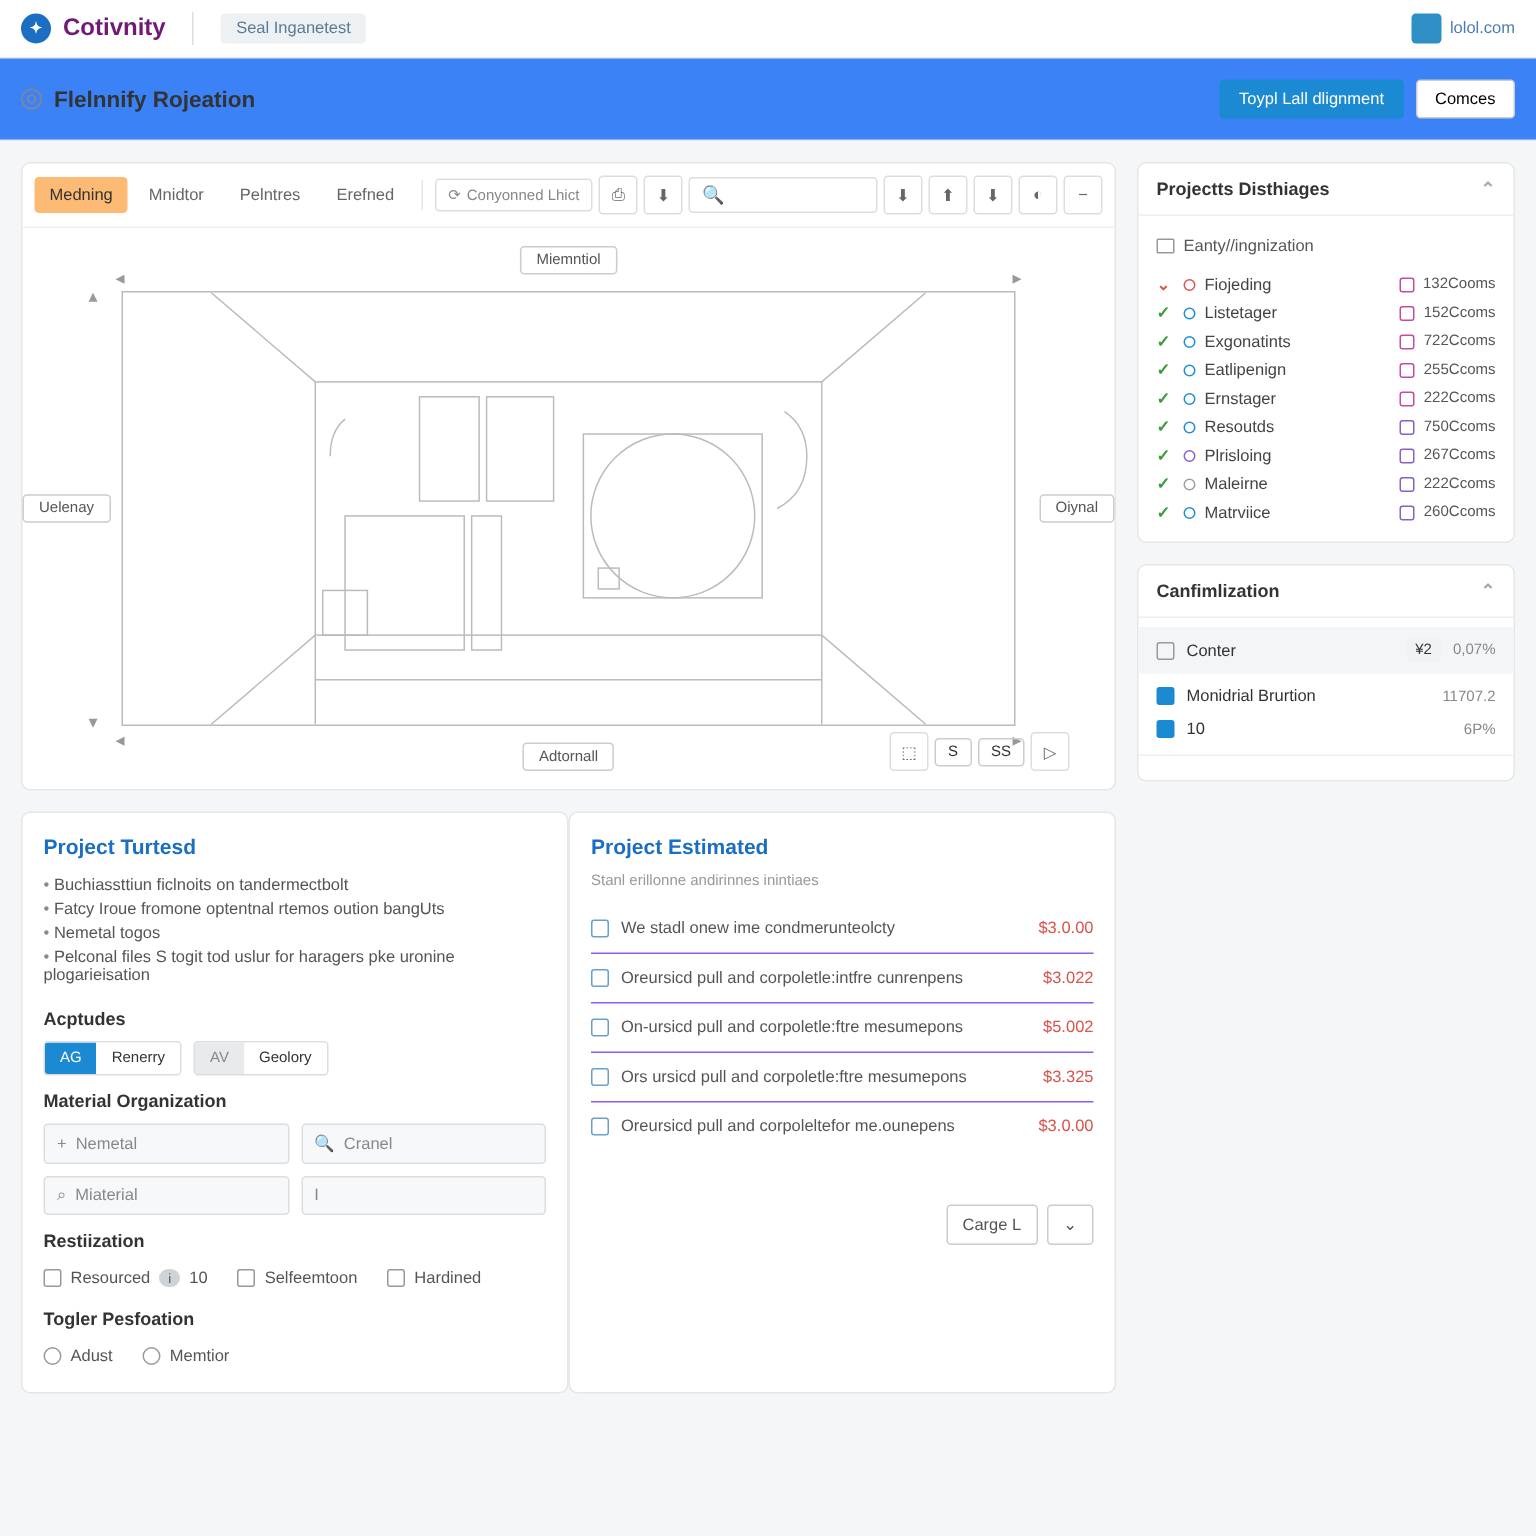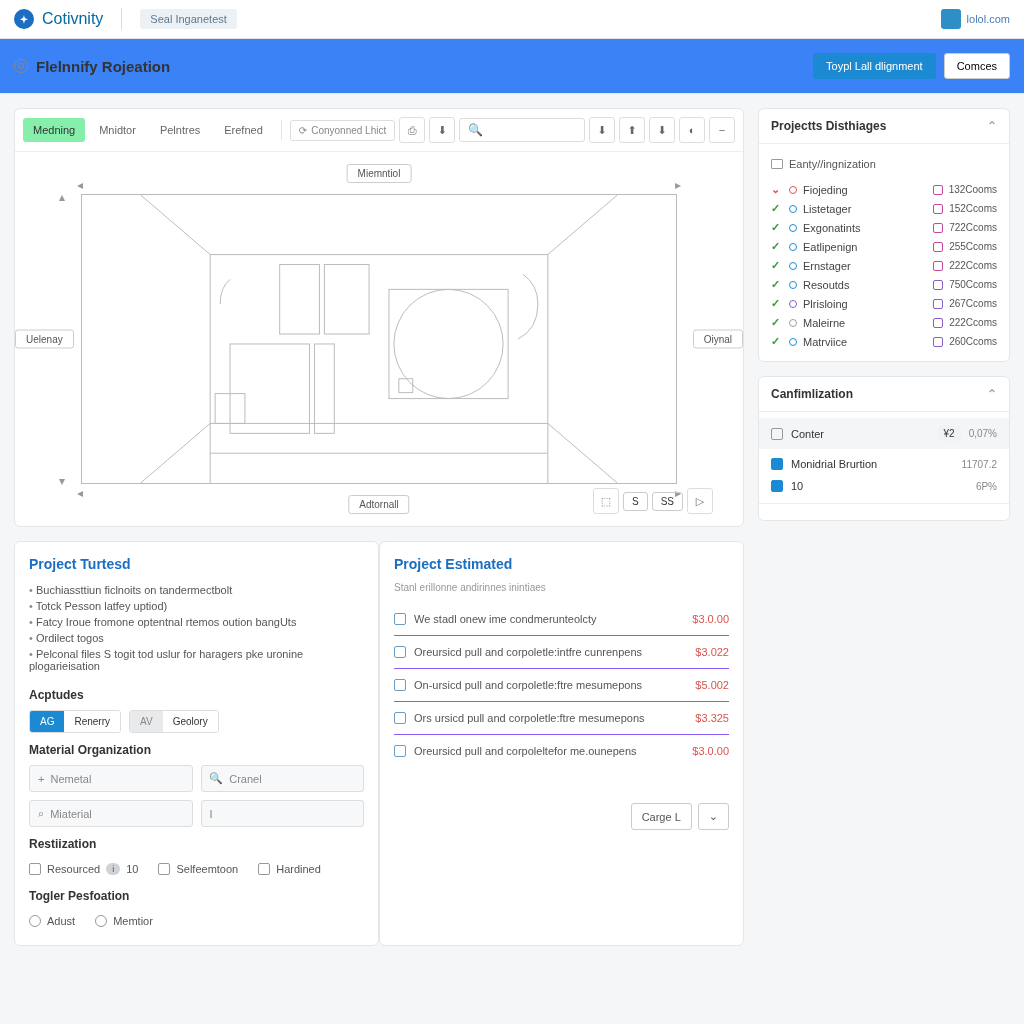--- a/index.html
+++ b/index.html
@@ -1,39 +1,39 @@
 <!DOCTYPE html>
 <html><head>
 <meta charset="utf-8">
 <style>
 *{box-sizing:border-box;margin:0;padding:0;font-family:-apple-system,BlinkMacSystemFont,"Segoe UI",Arial,sans-serif}
 body{background:#f5f6f7;color:#333;font-size:12px}
 .topbar{background:#fff;border-bottom:1px solid #e4e6e8;padding:8px 14px;display:flex;align-items:center;justify-content:space-between}
 .brand{display:flex;align-items:center;gap:8px}
 .logo{width:20px;height:20px;border-radius:50%;background:#1b6ec2;display:flex;align-items:center;justify-content:center;color:#fff;font-size:10px;font-weight:bold}
-.brand-name{font-weight:400;font-size:16px;color:#0369a1}
+.brand-name{font-weight:700;font-size:16px;color:#701a75}
 .brand-sep{width:1px;height:22px;background:#ddd;margin:0 10px}
 .tag{background:#eef1f4;color:#5a7a96;padding:4px 10px;border-radius:3px;font-size:11px}
 .user-area{display:flex;align-items:center;gap:6px;color:#4a7db5;font-size:11px}
 .user-badge{width:20px;height:20px;background:#2d8fc5;border-radius:3px}
 .subhead{background:#3b82f6;border-bottom:1px solid #e4e6e8;padding:14px;display:flex;align-items:center;justify-content:space-between}
 .subhead-left{display:flex;align-items:center;gap:8px}
 .gear{width:14px;height:14px;border:1.5px solid #888;border-radius:50%;position:relative}
 .gear::before{content:"";position:absolute;inset:3px;border:1px solid #888;border-radius:50%}
 .subhead-title{font-weight:700;font-size:15px}
 .btn{padding:6px 12px;border-radius:3px;border:1px solid #ccc;background:#fff;cursor:pointer;font-size:11px}
 .btn-primary{background:#1b8ad3;color:#fff;border-color:#1b8ad3}
 .subhead-right{display:flex;gap:8px}
 .main{display:flex;gap:14px;padding:14px}
 .left-col{flex:1;display:flex;flex-direction:column;gap:14px}
 .right-col{width:252px;display:flex;flex-direction:column;gap:14px}
 .panel{background:#fff;border:1px solid #e4e6e8;border-radius:6px}
 .toolbar{display:flex;align-items:center;padding:8px;gap:4px;border-bottom:1px solid #eee}
 .tab{padding:6px 10px;color:#666;cursor:pointer;font-size:11px}
-.tab.active{background:#86efac;color:#333;border-radius:3px}
+.tab.active{background:#fdba74;color:#333;border-radius:3px}
 .tool-sep{width:1px;height:20px;background:#e4e6e8;margin:0 4px}
 .mini-select{border:1px solid #ddd;background:#fff;padding:4px 8px;border-radius:3px;font-size:10px;color:#888;display:flex;align-items:center;gap:4px}
 .icon-btn{width:26px;height:26px;border:1px solid #ddd;background:#fff;border-radius:3px;display:flex;align-items:center;justify-content:center;cursor:pointer;color:#666;font-size:11px}
 .search-box{flex:1;border:1px solid #ddd;border-radius:3px;padding:4px 8px;display:flex;align-items:center;gap:6px}
 .search-box input{border:none;outline:none;width:100%;font-size:11px}
 .canvas-area{padding:20px 30px;position:relative}
 .dim-label{position:absolute;background:#fff;border:1px solid #ccc;border-radius:3px;padding:3px 10px;font-size:10px;color:#555}
 .dim-top{top:12px;left:50%;transform:translateX(-50%)}
 .dim-bottom{bottom:12px;left:50%;transform:translateX(-50%)}
 .dim-left{left:0;top:50%;transform:translateY(-50%)}
@@ -185,23 +185,22 @@
           <div class="icon-btn">▷</div>
         </div>
       </div>
     </div>
 
     <div class="two-panel">
       <div class="half">
         <div class="sec-title">Project Turtesd</div>
         <ul class="bul">
           <li>Buchiassttiun ficlnoits on tandermectbolt</li>
-          <li>Totck Pesson latfey uptiod)</li>
           <li>Fatcy Iroue fromone optentnal rtemos oution bangUts</li>
-          <li>Ordilect togos</li>
+          <li>Nemetal togos</li>
           <li>Pelconal files S togit tod uslur for haragers pke uronine plogarieisation</li>
         </ul>
         <div class="sub-title">Acptudes</div>
         <div class="chip-row">
           <div class="chip-group">
             <div class="chip on">AG</div>
             <div class="chip">Renerry</div>
           </div>
           <div class="chip-group">
             <div class="chip muted">AV</div>

